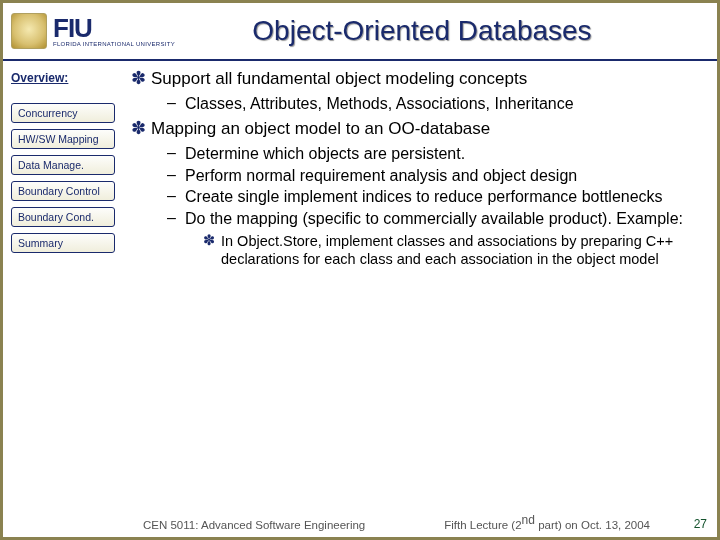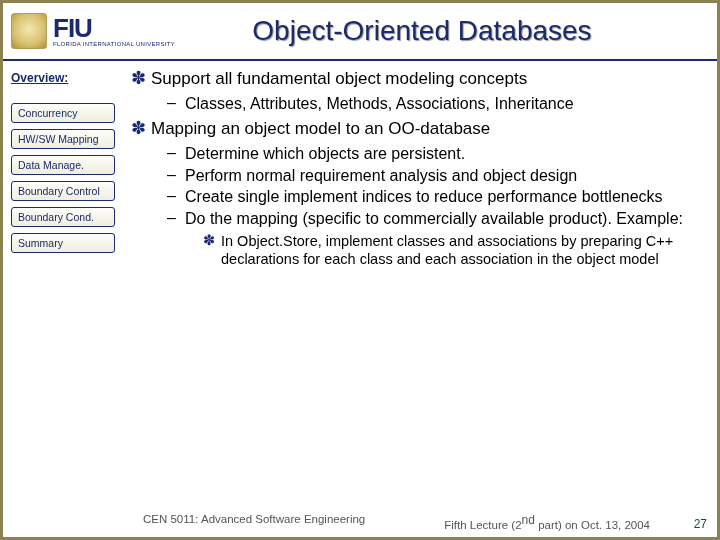--- a/index.html
+++ b/index.html
@@ -75,21 +75,21 @@
   .b1 .mark { width: 20px; flex-shrink: 0; color: #1a2a6c; font-size: 18px; line-height: 1.1; }
   .b1 .txt { flex: 1; line-height: 1.22; }
   .b2 { display: flex; margin: 2px 0 2px 36px; font-size: 16px; }
   .b2 .mark { width: 18px; flex-shrink: 0; }
   .b2 .txt { flex: 1; line-height: 1.22; }
   .b3 { display: flex; margin: 4px 0 0 72px; font-size: 14.5px; }
   .b3 .mark { width: 18px; flex-shrink: 0; color: #1a2a6c; }
   .b3 .txt { flex: 1; line-height: 1.25; }
   .footer {
     position: absolute; bottom: 6px; left: 0; right: 0;
-    display: flex; align-items: flex-start;
+    display: flex; align-items: flex-end;
     padding: 0 12px 0 140px;
     font-size: 11.5px; color: #555;
   }
   .footer .course { flex: 0 0 auto; }
   .footer .lecture { flex: 1; text-align: center; padding-left: 24px; }
   .footer .sup { font-size: 12px; vertical-align: super; }
   .pagenum {
     position: absolute; right: 10px; bottom: 6px;
     font-size: 12px; color: #14532d;
   }

